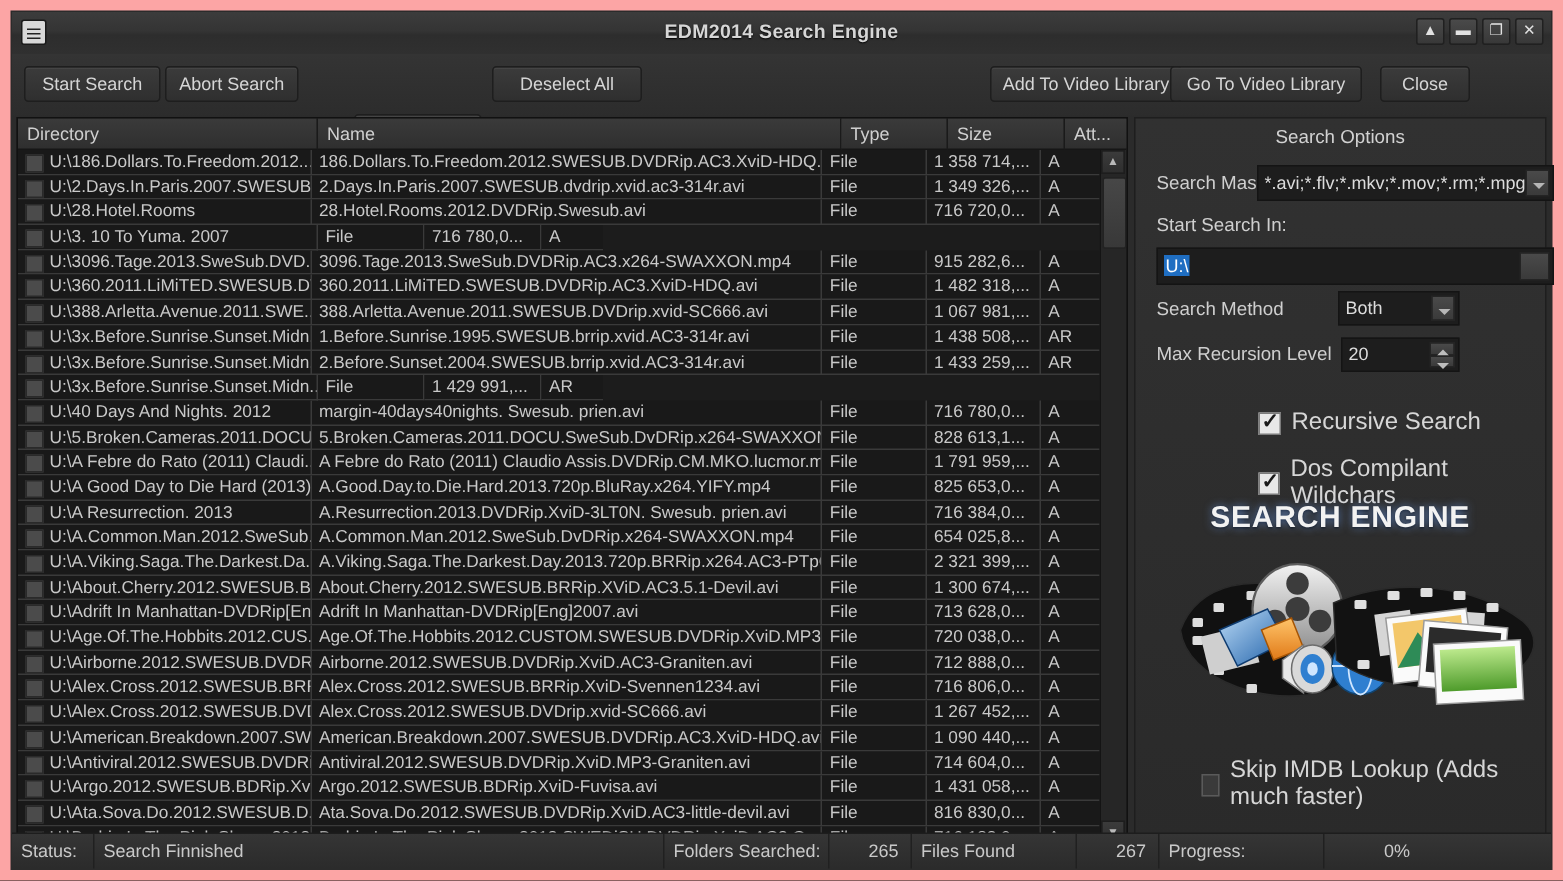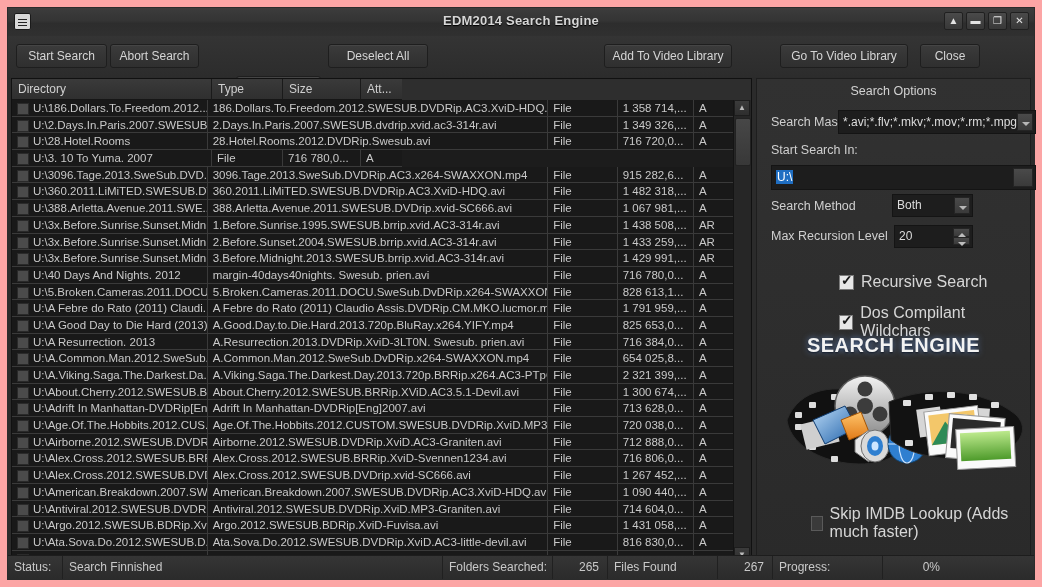--- a/index.html
+++ b/index.html
@@ -271,28 +271,29 @@
           <span>✕</span>
         </div>
     </div>
   </div>
 
   <div class="toolbar">
     <div class="tbtn" style="left:8px; width:91px;">Start Search</div>
     <div class="tbtn" style="left:102px; width:89px;">Abort Search</div>
     <div class="tbtn" style="left:228px; width:85px;margin-top:32px;">Select All</div>
     <div class="tbtn" style="left:320px; width:100px;">Deselect All</div>
-    <div class="tbtn" style="left:596px; width:128px;">Add To Video Library</div>
+    <div class="tbtn" style="left:652px; width:128px;">Add To Video Library</div>
     <div class="tbtn" style="left:772px; width:128px;">Go To Video Library</div>
     <div class="tbtn" style="left:912px; width:60px;">Close</div>
   </div>
 
   <div class="listwrap">
     <div class="hdrrow">
       <div class="hcell c-dir">Directory</div>
+      <div class="hcell c-name">Name</div>
       <div class="hcell c-type">Type</div>
       <div class="hcell c-size">Size</div>
       <div class="hcell c-att">Att...</div>
     </div>
     <div class="rows" id="rows-host">
         <div class="row">
           <div class="cell dir">U:\186.Dollars.To.Freedom.2012....<span class="rowcheck"></span></div>
           <div class="cell name">186.Dollars.To.Freedom.2012.SWESUB.DVDRip.AC3.XviD-HDQ.avi</div>
           <div class="cell type">File</div>
           <div class="cell size">1 358 714,...</div>
@@ -348,21 +349,20 @@
         </div>
         <div class="row">
           <div class="cell dir">U:\3x.Before.Sunrise.Sunset.Midn...<span class="rowcheck"></span></div>
           <div class="cell name">2.Before.Sunset.2004.SWESUB.brrip.xvid.AC3-314r.avi</div>
           <div class="cell type">File</div>
           <div class="cell size">1 433 259,...</div>
           <div class="cell att">AR</div>
         </div>
         <div class="row">
           <div class="cell dir">U:\3x.Before.Sunrise.Sunset.Midn...<span class="rowcheck"></span></div>
-          <div class="cell name">3.Before.Midnight.2013.SWESUB.brrip.xvid.AC3-314r.avi</div>
           <div class="cell type">File</div>
           <div class="cell size">1 429 991,...</div>
           <div class="cell att">AR</div>
         </div>
         <div class="row">
           <div class="cell dir">U:\40 Days And Nights. 2012<span class="rowcheck"></span></div>
           <div class="cell name">margin-40days40nights. Swesub. prien.avi</div>
           <div class="cell type">File</div>
           <div class="cell size">716 780,0...</div>
           <div class="cell att">A</div>
@@ -612,21 +612,21 @@
           <rect x="168" y="54" width="56" height="44" fill="#fafafa" stroke="#9a9a9a"></rect>
           <rect x="172" y="58" width="48" height="30" fill="#2b2b2b"></rect>
         </g>
         <g transform="rotate(-3 206 92)">
           <rect x="178" y="66" width="58" height="40" fill="#fafafa" stroke="#9a9a9a"></rect>
           <rect x="182" y="70" width="50" height="28" fill="url(#gGrn)"></rect>
         </g>
       </svg>
     </div>
 
-    <div class="cbrow" style="left:54px; top:426px;">
+    <div class="cbrow" style="left:44px; top:426px;">
       <span class="cbox dark"></span>
       <span class="cblabel">Skip IMDB Lookup (Adds much faster)</span>
     </div>
   </div>
 
   <div class="statusbar">
     <div class="spane" style="left:0; width:55px;">Status:</div>
     <div class="spane" style="left:435px; width:110px;">Folders Searched:</div>
     <div class="spane" style="left:55px; width:380px;">Search Finnished</div>
     <div class="spane r" style="left:545px; width:55px;">265</div>

